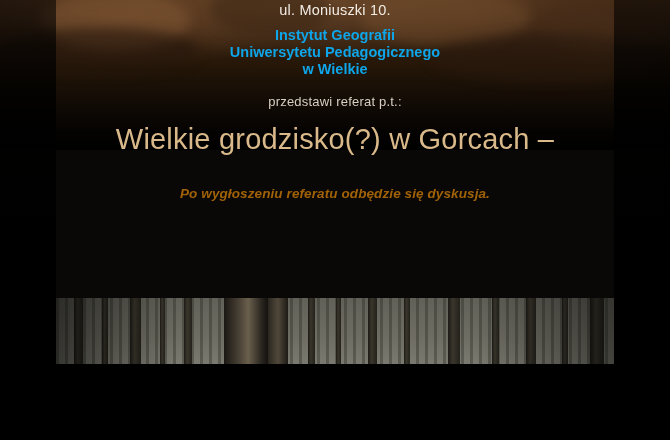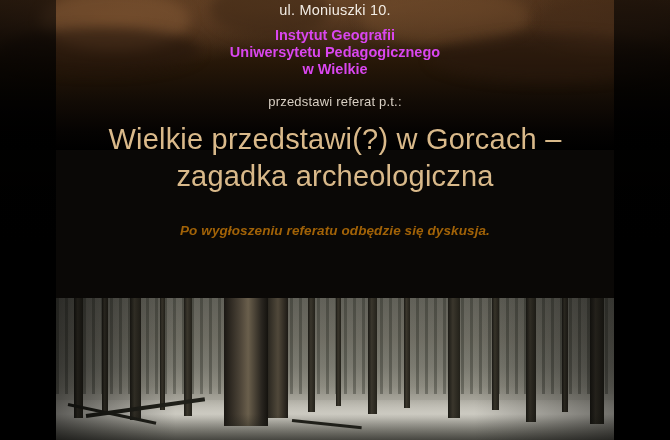--- a/index.html
+++ b/index.html
@@ -10,21 +10,21 @@
     width: 670px;
     height: 440px;
     overflow: hidden;
     background: #000000;
     font-family: "Liberation Sans", sans-serif;
   }
 
   .poster {
     position: relative;
     width: 670px;
-    height: 440px;
+    height: 364px;
     overflow: hidden;
     background: #0a0806;
   }
 
   
   .top-band {
     position: absolute;
     left: 0;
     top: 0;
     width: 670px;
@@ -80,21 +80,21 @@
     font-size: 25px;
     font-weight: bold;
     color: #ffffff;
     letter-spacing: 0.3px;
   }
 
   .affiliation {
     margin-top: 9px;
     font-size: 14.5px;
     font-weight: bold;
-    color: #d946ef;
+    color: #0ea5e9;
     line-height: 17px;
   }
 
   .lead-in {
     margin-top: 16px;
     font-size: 13px;
     color: #d8cfc3;
     letter-spacing: 0.2px;
   }
 
@@ -199,22 +199,21 @@
 
     <div class="affiliation">
       <div>Instytut Geografii</div>
       <div>Uniwersytetu Pedagogicznego</div>
       <div>w Wielkie</div>
     </div>
 
     <div class="lead-in">przedstawi referat p.t.:</div>
 
     <div class="title">
-      <div>Wielkie przedstawi(?) w Gorcach –</div>
-      <div>zagadka archeologiczna</div>
+      <div>Wielkie grodzisko(?) w Gorcach –</div>
     </div>
 
     <div class="note">Po wygłoszeniu referatu odbędzie się dyskusja.</div>
   </div>
 
   <div class="photo">
     <div class="sky"></div>
     <div class="haze"></div>
     <div class="snow"></div>
 

